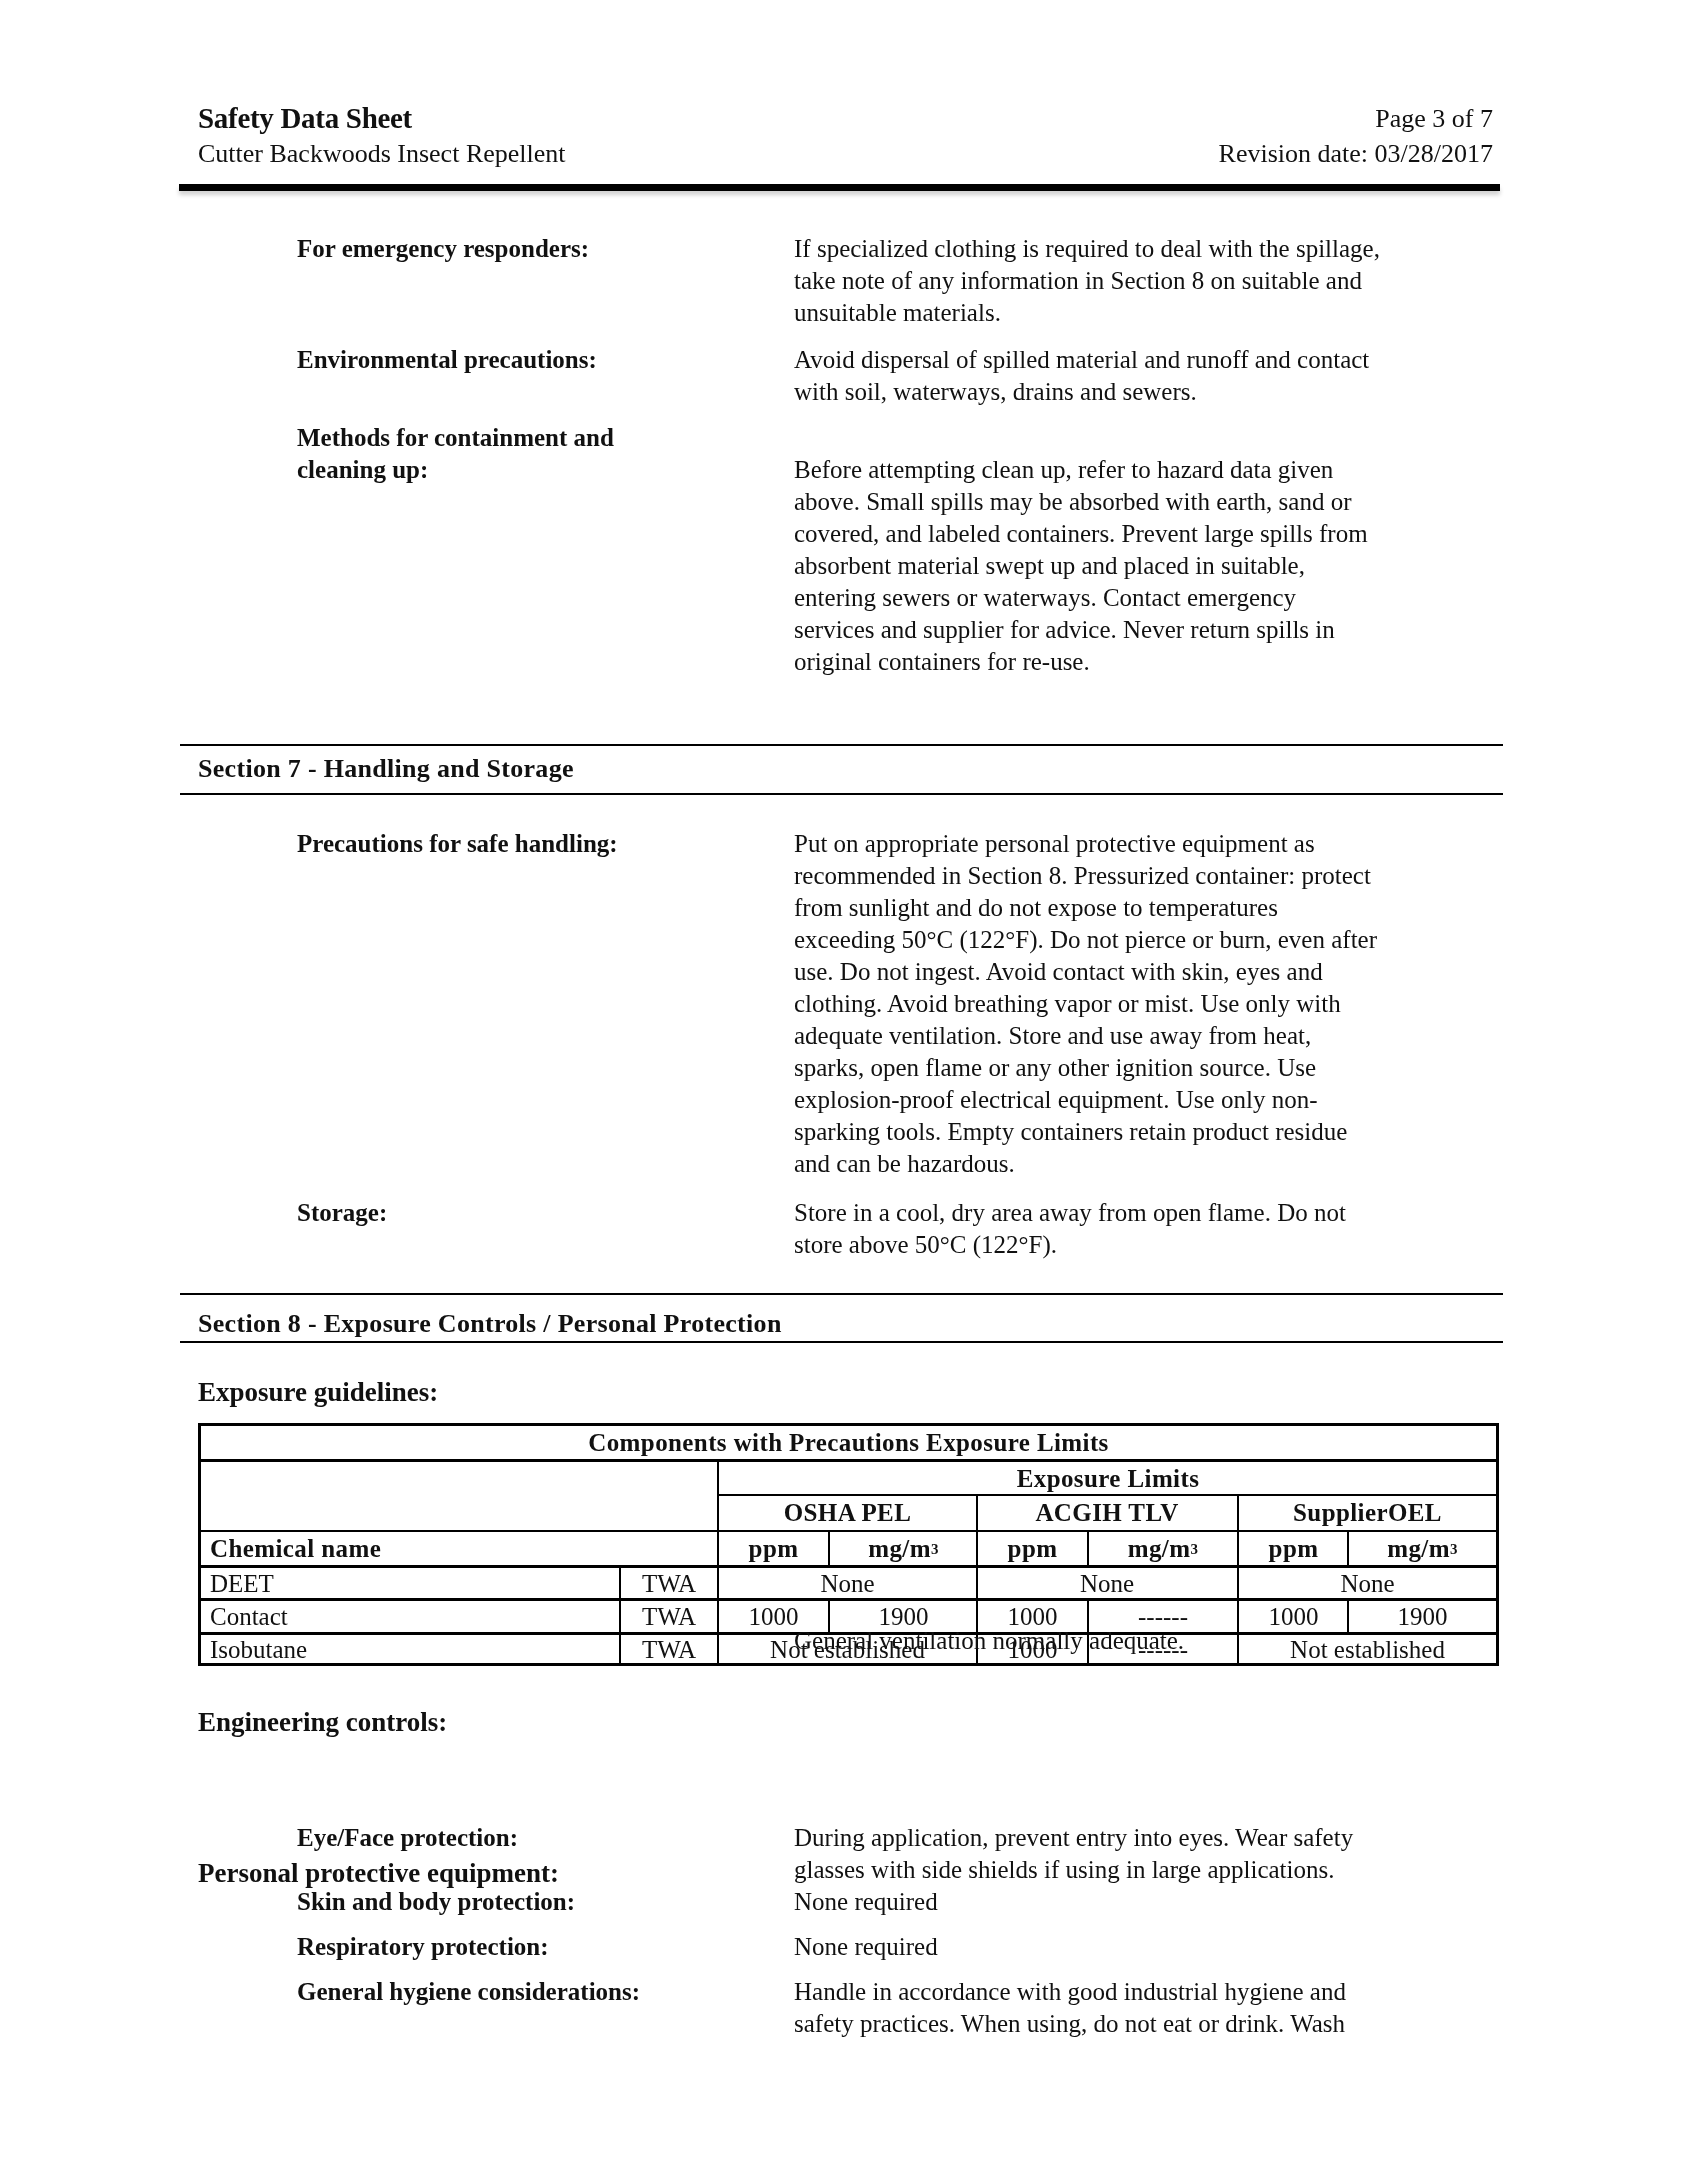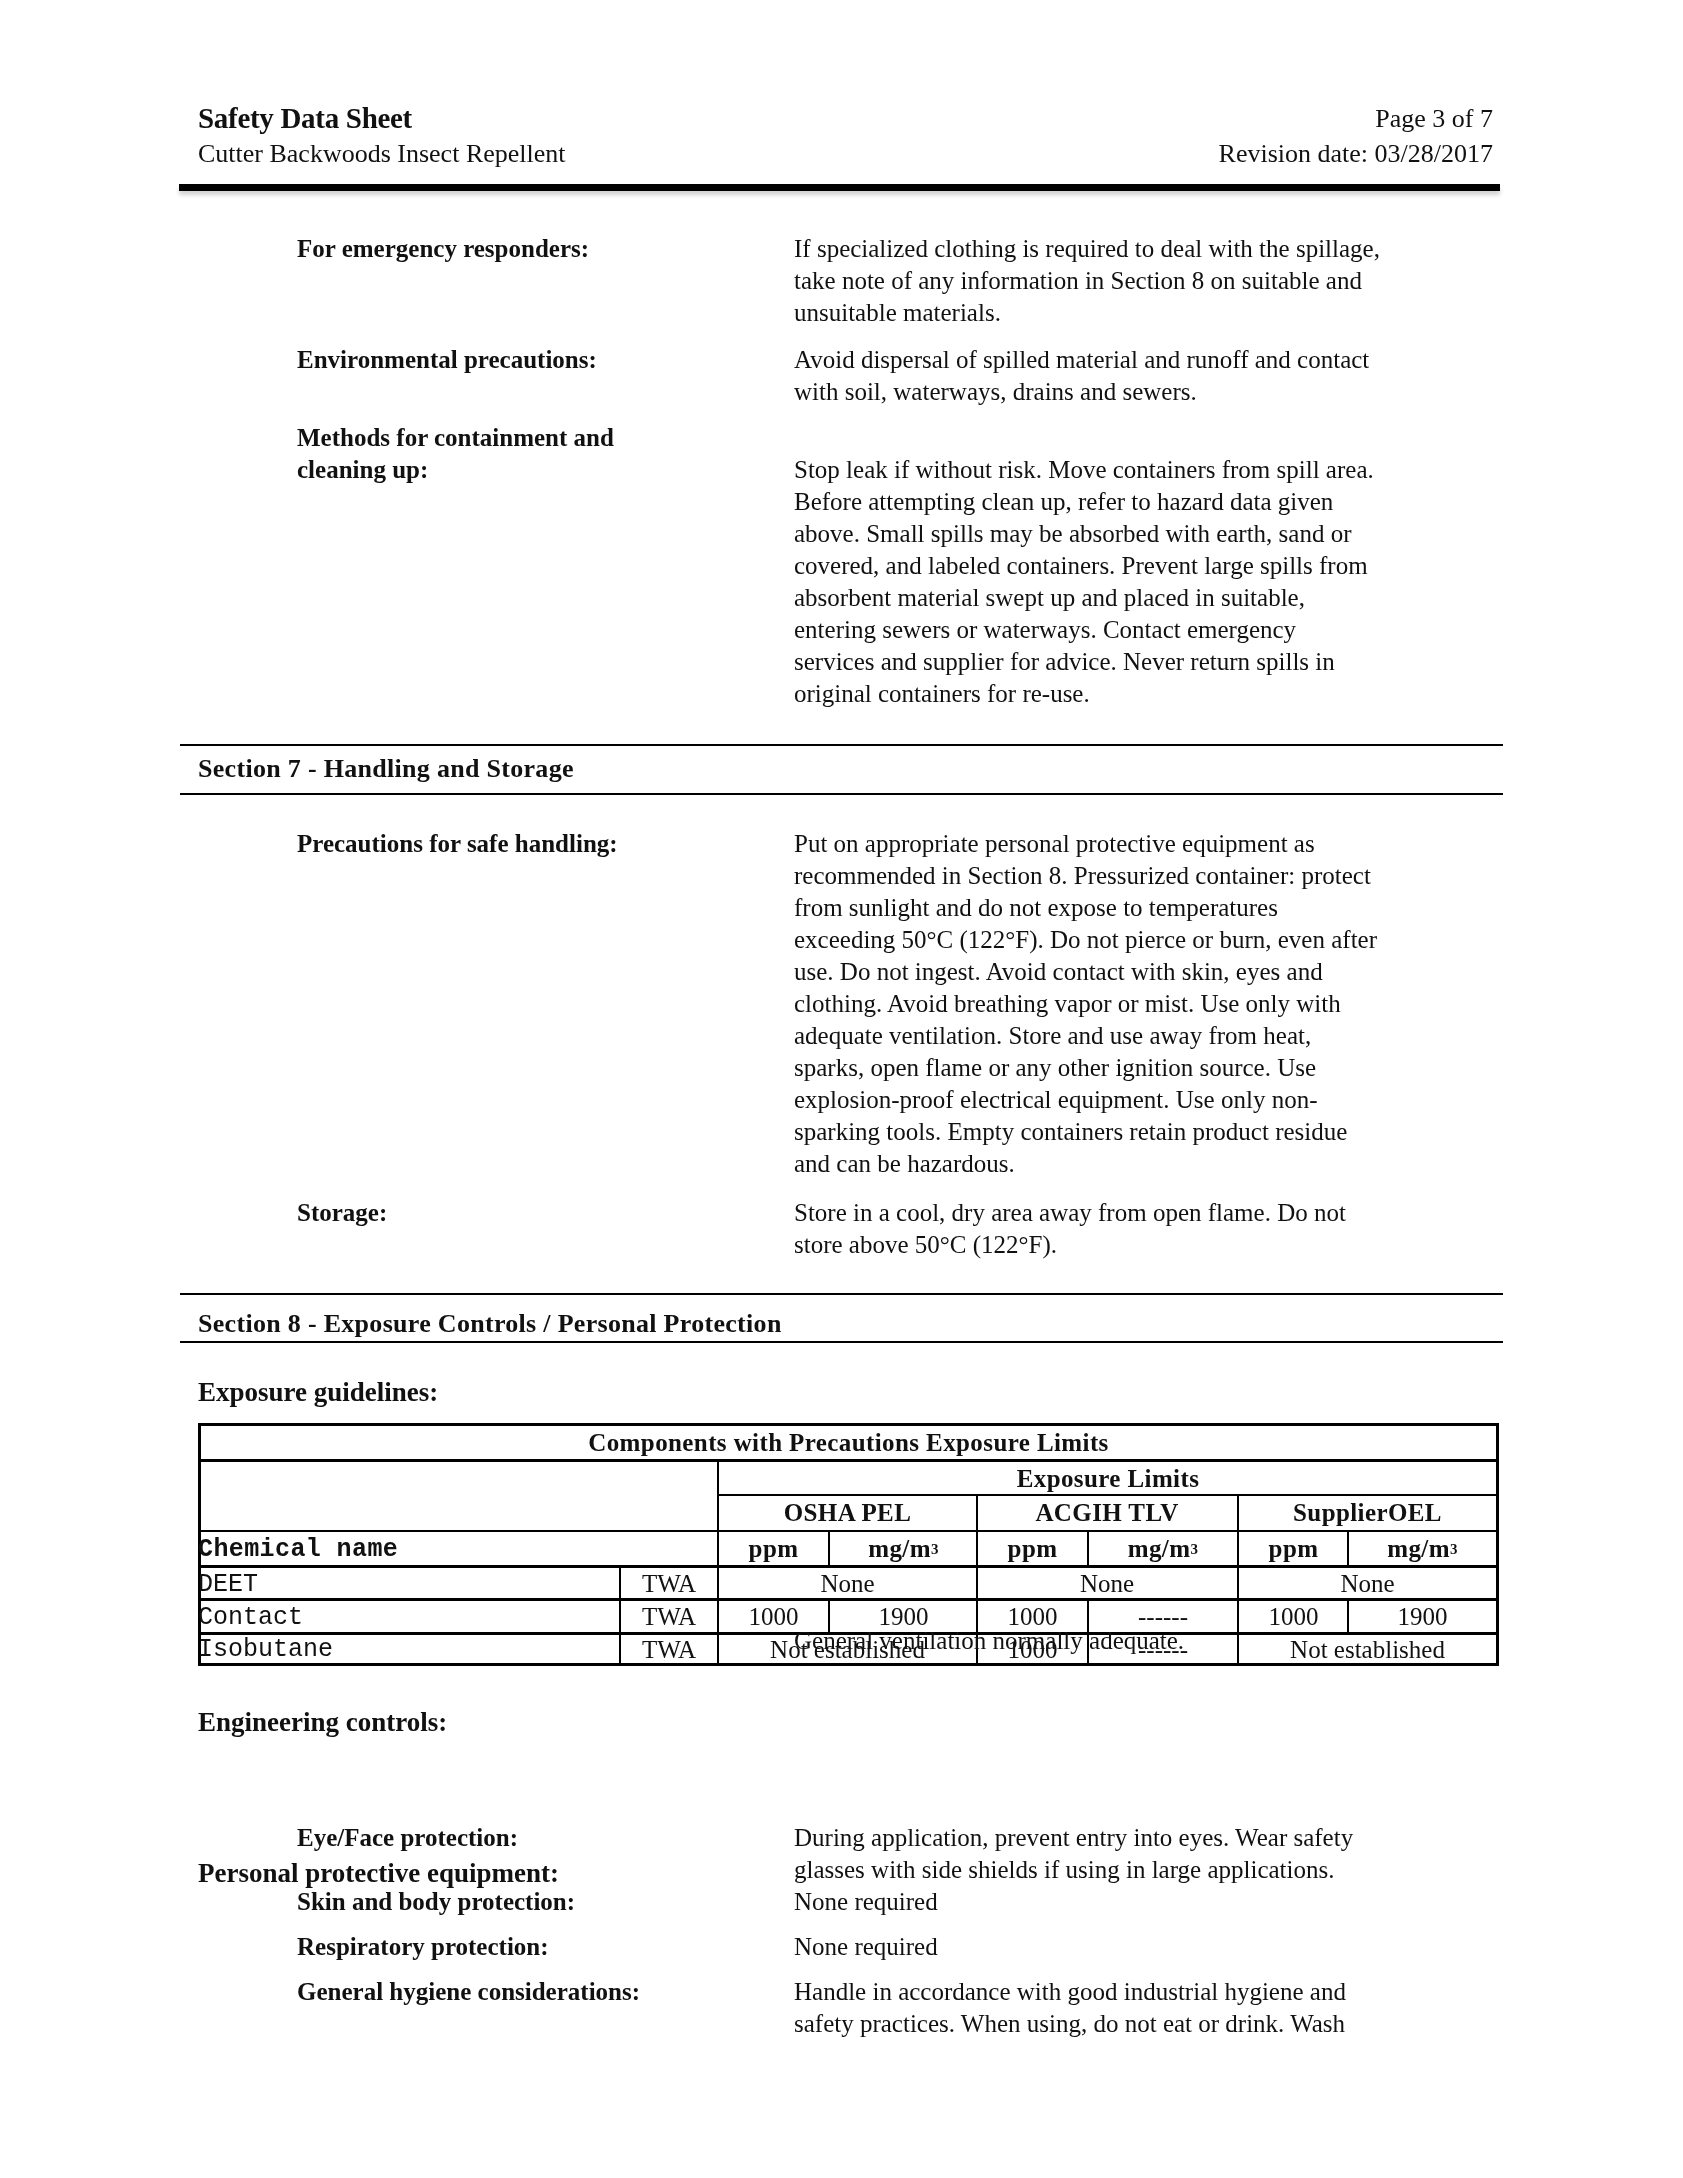--- a/index.html
+++ b/index.html
@@ -21,21 +21,21 @@
   .label2 { left: 198px; font-size: 27px; font-weight: bold; font-family: "Liberation Serif", serif; }
   .value { left: 794px; font-size: 25px; font-family: "Liberation Serif", serif; line-height: 32px; }
   .value div { white-space: nowrap; }
 
   
   .tbl { position: absolute; left: 198px; top: 1423px; width: 1301px; height: 243px;
          font-family: "Liberation Serif", serif; }
   .tbl .b { position: absolute; background: #000; }
   .tbl .c { position: absolute; display: flex; align-items: center; justify-content: center;
             font-size: 25px; white-space: nowrap; }
-  .tbl .c.left { justify-content: flex-start; padding-left: 0; font-family: Liberation Mono, monospace; }
+  .tbl .c.left { justify-content: flex-start; padding-left: 12px; }
   .tbl .c.bold { font-weight: bold; letter-spacing: 0.4px; }
   .tbl sup { font-size: 15px; vertical-align: 9px; line-height: 0; }
 </style>
 </head>
 <body>
 
 <div class="abs hdr-title">Safety Data Sheet</div>
 <div class="abs hdr-sub">Cutter Backwoods Insect Repellent</div>
 <div class="abs hdr-right hdr-page">Page 3 of 7</div>
 <div class="abs hdr-right hdr-rev">Revision date: 03/28/2017</div>
@@ -52,21 +52,20 @@
 <div class="abs value" style="top:344px">
   <div>Avoid dispersal of spilled material and runoff and contact</div>
   <div>with soil, waterways, drains and sewers.</div>
 </div>
 
 <div class="abs label" style="top:422px">
   <div>Methods for containment and</div>
   <div>cleaning up:</div>
 </div>
 <div class="abs value" style="top:454px">
-  <div>Stop leak if without risk.  Move containers from spill area.</div>
   <div>Before attempting clean up, refer to hazard data given</div>
   <div>above. Small spills may be absorbed with earth, sand or</div>
   <div>covered, and labeled containers. Prevent large spills from</div>
   <div>absorbent material swept up and placed in suitable,</div>
   <div>entering sewers or waterways. Contact emergency</div>
   <div>services and supplier for advice. Never return spills in</div>
   <div>original containers for re-use.</div>
 </div>
 
 <div class="abs rule" style="top:744px"></div>

